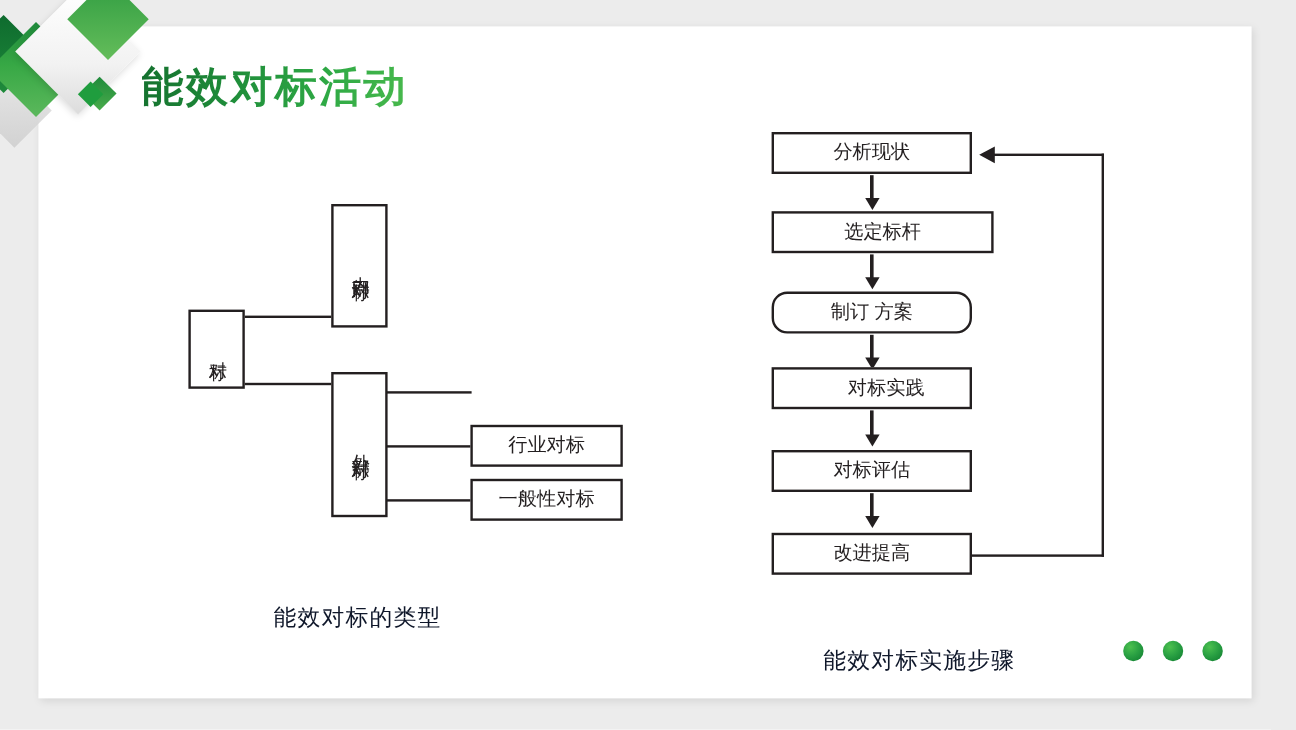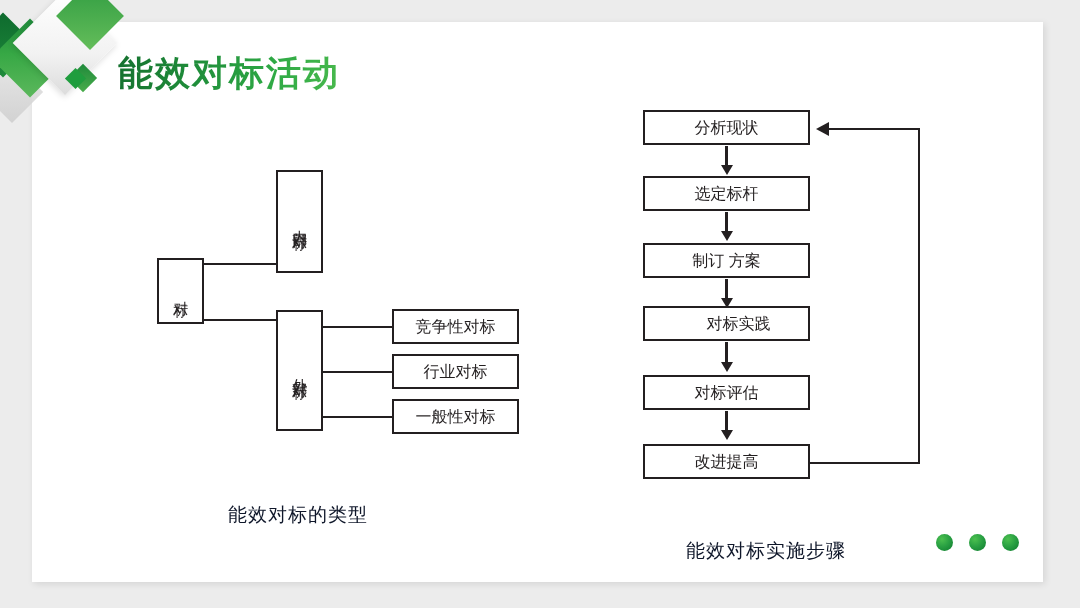--- a/index.html
+++ b/index.html
@@ -189,33 +189,32 @@
   <div class="hline" style="left:204px; top:319px; width:73px;"></div>
 
   <div class="dbox vert" style="left:276px; top:170px; width:47px; height:103px;">内部对标</div>
 
   <div class="dbox vert" style="left:276px; top:310px; width:47px; height:121px;">外部对标</div>
 
   <div class="hline" style="left:322px; top:326px; width:71px;"></div>
   <div class="hline" style="left:322px; top:371px; width:71px;"></div>
   <div class="hline" style="left:322px; top:416px; width:71px;"></div>
 
-  <div class="dbox" style="left:392px; top:309px; width:127px; height:35px;">竞争性对标</div>
   <div class="dbox" style="left:392px; top:399px; width:127px; height:35px;">一般性对标</div>
   <div class="dbox" style="left:392px; top:354px; width:127px; height:35px;">行业对标</div>
 
   <div class="caption" style="left:228px; top:502px;">能效对标的类型</div>
 
   <div class="dbox" style="left:643px; top:110px; width:167px; height:35px;">分析现状</div>
   <div class="arrow-down" style="left:725px; top:146px; height:20px;"></div>
 
-  <div class="dbox" style="left:643px; top:176px; width:167px; height:35px;">选定标杆</div>
+  <div class="dbox" style="left:643px; top:176px; width:185px; height:35px;">选定标杆</div>
   <div class="arrow-down" style="left:725px; top:212px; height:20px;"></div>
 
-  <div class="dbox" style="left:643px; top:243px; width:167px; height:35px;">制订  方案</div>
+  <div class="dbox" style="left:643px; top:243px; width:167px; height:35px;border-radius:13px;">制订  方案</div>
   <div class="arrow-down" style="left:725px; top:279px; height:20px;"></div>
 
   <div class="dbox" style="left:643px; top:306px; width:167px; height:35px;padding-left:24px;">对标实践</div>
   <div class="arrow-down" style="left:725px; top:342px; height:21px;"></div>
 
   <div class="dbox" style="left:643px; top:375px; width:167px; height:35px;">对标评估</div>
   <div class="arrow-down" style="left:725px; top:411px; height:20px;"></div>
 
   <div class="dbox" style="left:643px; top:444px; width:167px; height:35px;">改进提高</div>
 

